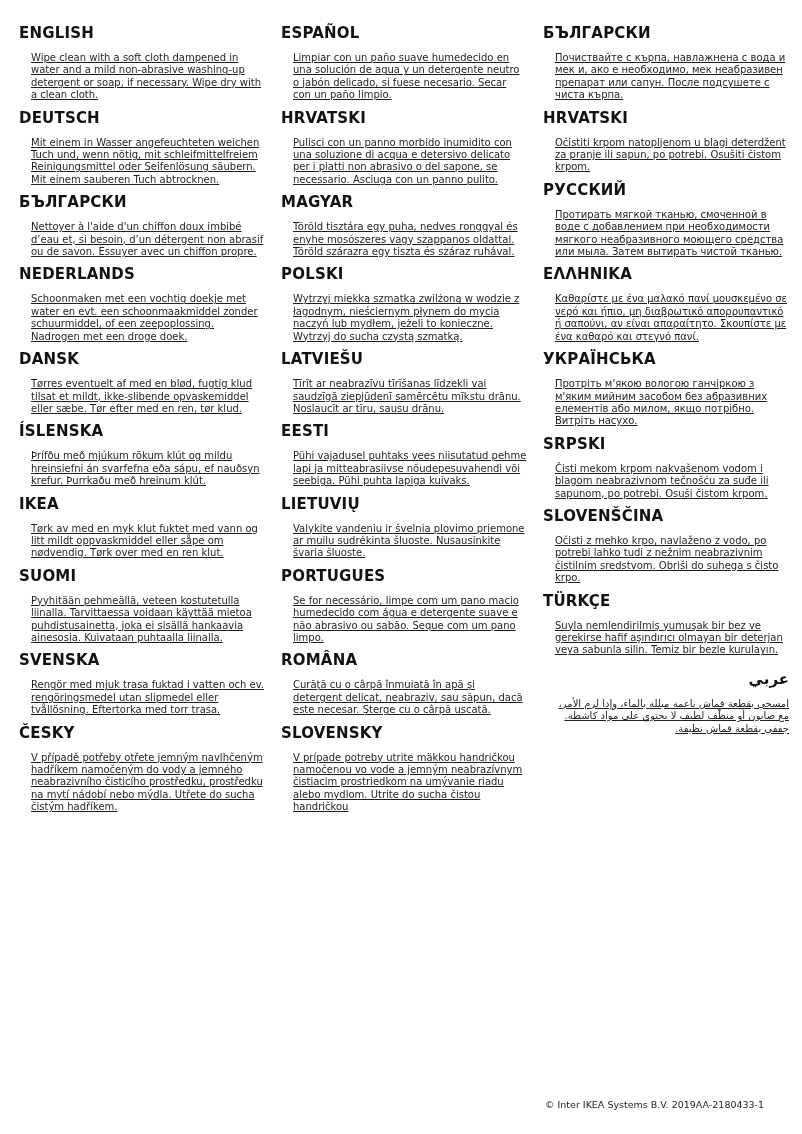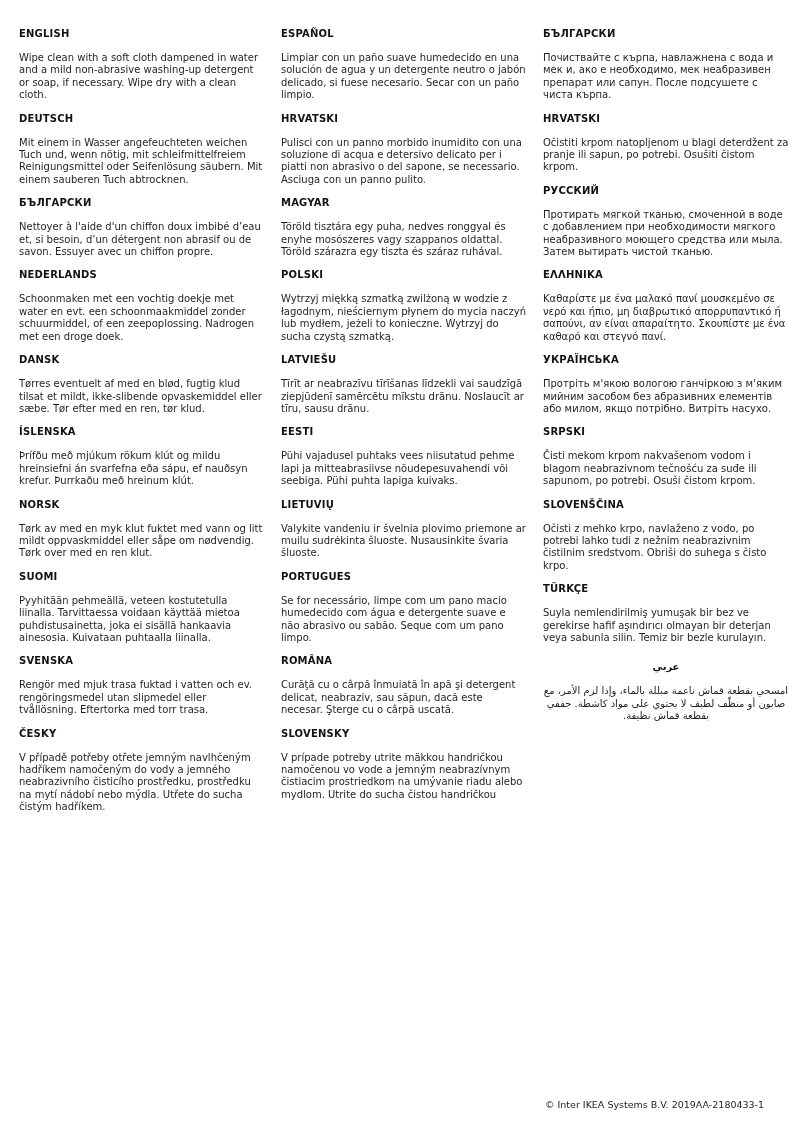--- a/index.html
+++ b/index.html
@@ -12,35 +12,36 @@
     position: relative;
     overflow: hidden;
   }
   .page {
     display: flex;
     padding: 25px 13px 0 19px;
     gap: 16px;
   }
   .col { width: 246px; flex: 0 0 246px; }
   .lang h2 {
-    font-size: 10px;
+    font-size: 15px;
     line-height: 17px;
     margin: 0 0 10px 0;
     font-weight: 700;
     color: #121212;
     letter-spacing: 0.2px;
   }
   .lang p {
     font-size: 10px;
     line-height: 12.4px;
-    margin: 0 0 8px 0;
+    margin: 0 0 8px 12px;
     color: #1f1f1f;
+    text-decoration: underline;
   }
   .arabic { margin-top: 14px; }
-  .arabic h2, .arabic p { text-align: center; }
+  .arabic h2, .arabic p { text-align: right; }
   .footer {
     position: absolute;
     left: 545px;
     top: 1099px;
     width: 238px;
     display: flex;
     justify-content: flex-start;
     align-items: baseline;
     font-size: 9.5px;
     color: #1f1f1f;
@@ -71,21 +72,21 @@
     </section>
     <section class="lang">
       <h2>DANSK</h2>
       <p>Tørres eventuelt af med en blød, fugtig klud tilsat et mildt, ikke-slibende opvaskemiddel eller sæbe. Tør efter med en ren, tør klud.</p>
     </section>
     <section class="lang">
       <h2>ÍSLENSKA</h2>
       <p>Þrífðu með mjúkum rökum klút og mildu hreinsiefni án svarfefna eða sápu, ef nauðsyn krefur. Þurrkaðu með hreinum klút.</p>
     </section>
     <section class="lang">
-      <h2>NORSK</h2>
+      <h2>IKEA</h2>
       <p>Tørk av med en myk klut fuktet med vann og litt mildt oppvaskmiddel eller såpe om nødvendig. Tørk over med en ren klut.</p>
     </section>
     <section class="lang">
       <h2>SUOMI</h2>
       <p>Pyyhitään pehmeällä, veteen kostutetulla liinalla. Tarvittaessa voidaan käyttää mietoa puhdistusainetta, joka ei sisällä hankaavia ainesosia. Kuivataan puhtaalla liinalla.</p>
     </section>
     <section class="lang">
       <h2>SVENSKA</h2>
       <p>Rengör med mjuk trasa fuktad i vatten och ev. rengöringsmedel utan slipmedel eller tvållösning. Eftertorka med torr trasa.</p>
     </section>

